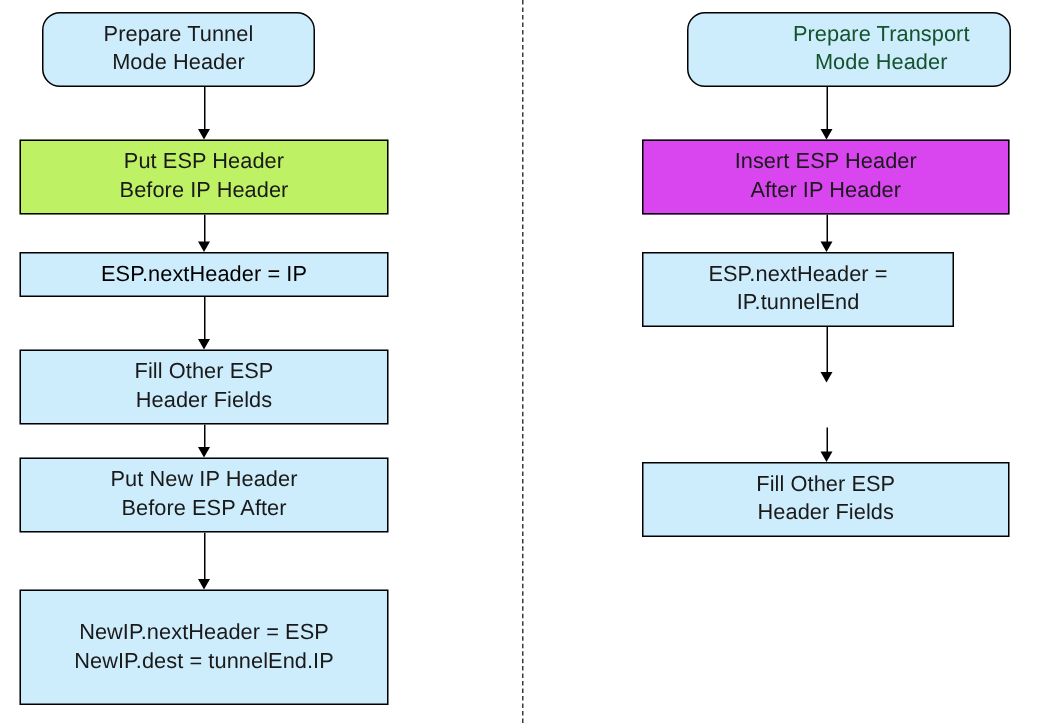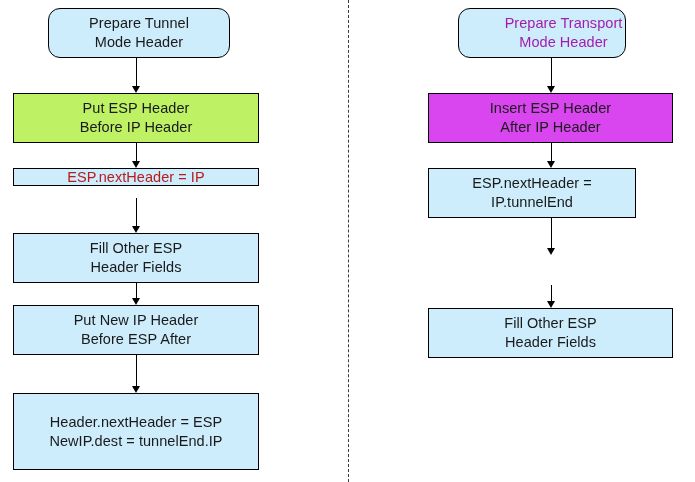--- a/index.html
+++ b/index.html
@@ -84,42 +84,42 @@
         <div class="head" style="top: 28px; border-top-color: rgb(0, 0, 0);"></div>
       </div>
       <div class="connector" style="left: 136px; top: 283px;">
         <div class="stem" style="height: 16px; background: rgb(0, 0, 0);"></div>
         <div class="head" style="top: 15px; border-top-color: rgb(0, 0, 0);"></div>
       </div>
       <div class="connector" style="left: 136px; top: 355px;">
         <div class="stem" style="height: 32px; background: rgb(0, 0, 0);"></div>
         <div class="head" style="top: 31px; border-top-color: rgb(0, 0, 0);"></div>
       </div>
-      <div class="node rounded" style="left: 48px; top: 8px; width: 182px; height: 50px; background: rgb(205, 236, 252); border-color: rgb(0, 0, 0); color: rgb(26, 26, 26);"><span class="line">Prepare Tunnel</span><span class="line">Mode Header</span></div>
+      <div class="node rounded" style="left: 28px; top: 8px; width: 182px; height: 50px; background: rgb(205, 236, 252); border-color: rgb(0, 0, 0); color: rgb(26, 26, 26);"><span class="line">Prepare Tunnel</span><span class="line">Mode Header</span></div>
       <div class="node" style="left: 13px; top: 93px; width: 246px; height: 50px; background: #bef264; border-color: rgb(0, 0, 0); color: rgb(26, 26, 26);"><span class="line">Put ESP Header</span><span class="line">Before IP Header</span></div>
-      <div class="node" style="left: 13px; top: 168px; width: 246px; height: 18px; background: rgb(205, 236, 252); border-color: rgb(0, 0, 0); color: #b91c1c;"><span class="line">ESP.nextHeader = IP</span></div>
+      <div class="node" style="left: 13px; top: 168px; width: 246px; height: 30px; background: rgb(205, 236, 252); border-color: rgb(0, 0, 0); color: #000000;"><span class="line">ESP.nextHeader = IP</span></div>
       <div class="node" style="left: 13px; top: 233px; width: 246px; height: 50px; background: rgb(205, 236, 252); border-color: rgb(0, 0, 0); color: rgb(26, 26, 26);"><span class="line">Fill Other ESP</span><span class="line">Header Fields</span></div>
       <div class="node" style="left: 13px; top: 305px; width: 246px; height: 50px; background: rgb(205, 236, 252); border-color: rgb(0, 0, 0); color: rgb(26, 26, 26);"><span class="line">Put New IP Header</span><span class="line">Before ESP After</span></div>
-      <div class="node" style="left: 13px; top: 393px; width: 246px; height: 77px; background: rgb(205, 236, 252); border-color: rgb(0, 0, 0); color: rgb(26, 26, 26);"><span class="line">Header.nextHeader = ESP</span><span class="line">NewIP.dest = tunnelEnd.IP</span></div>
+      <div class="node" style="left: 13px; top: 393px; width: 246px; height: 77px; background: rgb(205, 236, 252); border-color: rgb(0, 0, 0); color: rgb(26, 26, 26);"><span class="line">NewIP.nextHeader = ESP</span><span class="line">NewIP.dest = tunnelEnd.IP</span></div>
     </div>
     <div style="position: absolute; left: 0px; top: 0px; width: 100%; height: 100%;">
       <div class="connector" style="left: 551px; top: 58px;">
         <div class="stem" style="height: 29px; background: rgb(0, 0, 0);"></div>
         <div class="head" style="top: 28px; border-top-color: rgb(0, 0, 0);"></div>
       </div>
       <div class="connector" style="left: 551px; top: 143px;">
         <div class="stem" style="height: 19px; background: rgb(0, 0, 0);"></div>
         <div class="head" style="top: 18px; border-top-color: rgb(0, 0, 0);"></div>
       </div>
       <div class="connector" style="left: 551px; top: 218px;">
         <div class="stem" style="height: 31px; background: rgb(0, 0, 0);"></div>
         <div class="head" style="top: 30px; border-top-color: rgb(0, 0, 0);"></div>
       </div>
       <div class="connector" style="left: 551px; top: 285px;">
         <div class="stem" style="height: 17px; background: rgb(0, 0, 0);"></div>
         <div class="head" style="top: 16px; border-top-color: rgb(0, 0, 0);"></div>
       </div>
-      <div class="node rounded" style="left: 458px; top: 8px; width: 168px; height: 50px; background: rgb(205, 236, 252); border-color: rgb(0, 0, 0); color: #a21caf; padding-left: 43px;"><span class="line">Prepare Transport</span><span class="line">Mode Header</span></div>
+      <div class="node rounded" style="left: 458px; top: 8px; width: 216px; height: 50px; background: rgb(205, 236, 252); border-color: rgb(0, 0, 0); color: #14532d; padding-left: 43px;"><span class="line">Prepare Transport</span><span class="line">Mode Header</span></div>
       <div class="node" style="left: 428px; top: 93px; width: 245px; height: 50px; background: #d946ef; border-color: rgb(0, 0, 0); color: rgb(26, 26, 26);"><span class="line">Insert ESP Header</span><span class="line">After IP Header</span></div>
       <div class="node" style="left: 428px; top: 168px; width: 208px; height: 50px; background: rgb(205, 236, 252); border-color: rgb(0, 0, 0); color: rgb(26, 26, 26);"><span class="line">ESP.nextHeader =</span><span class="line">IP.tunnelEnd</span></div>
       <div class="node" style="left: 428px; top: 308px; width: 245px; height: 50px; background: rgb(205, 236, 252); border-color: rgb(0, 0, 0); color: rgb(26, 26, 26);"><span class="line">Fill Other ESP</span><span class="line">Header Fields</span></div>
     </div>
   </div>
 
 </body></html>

